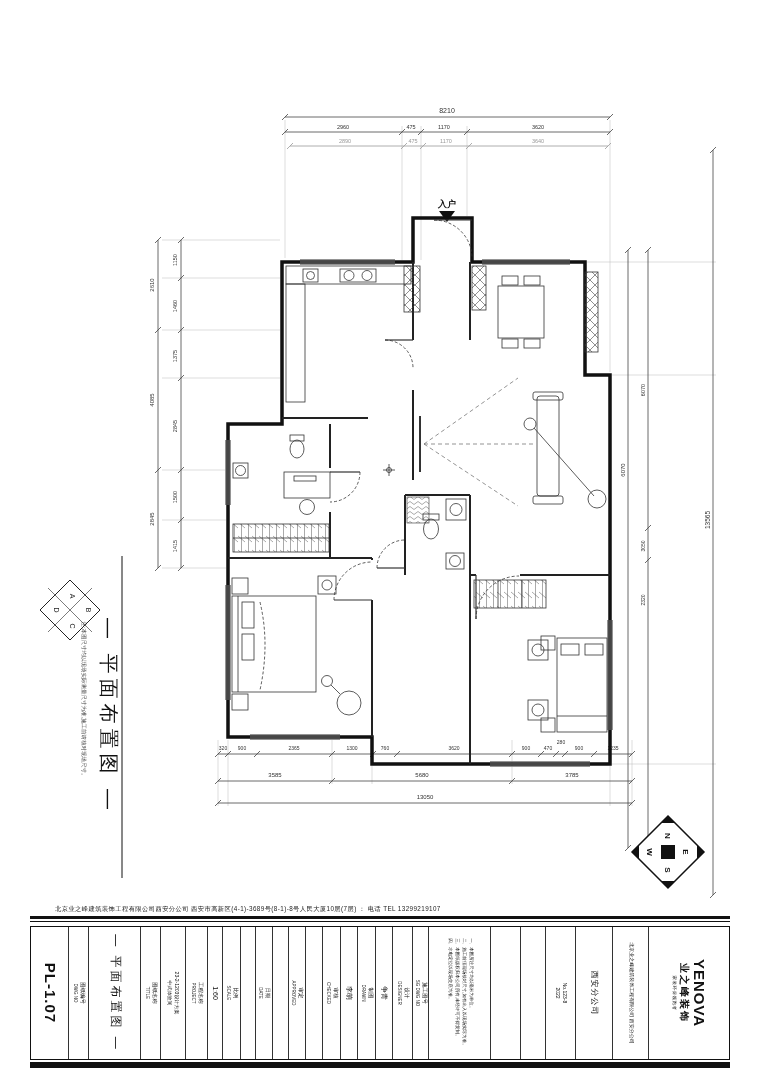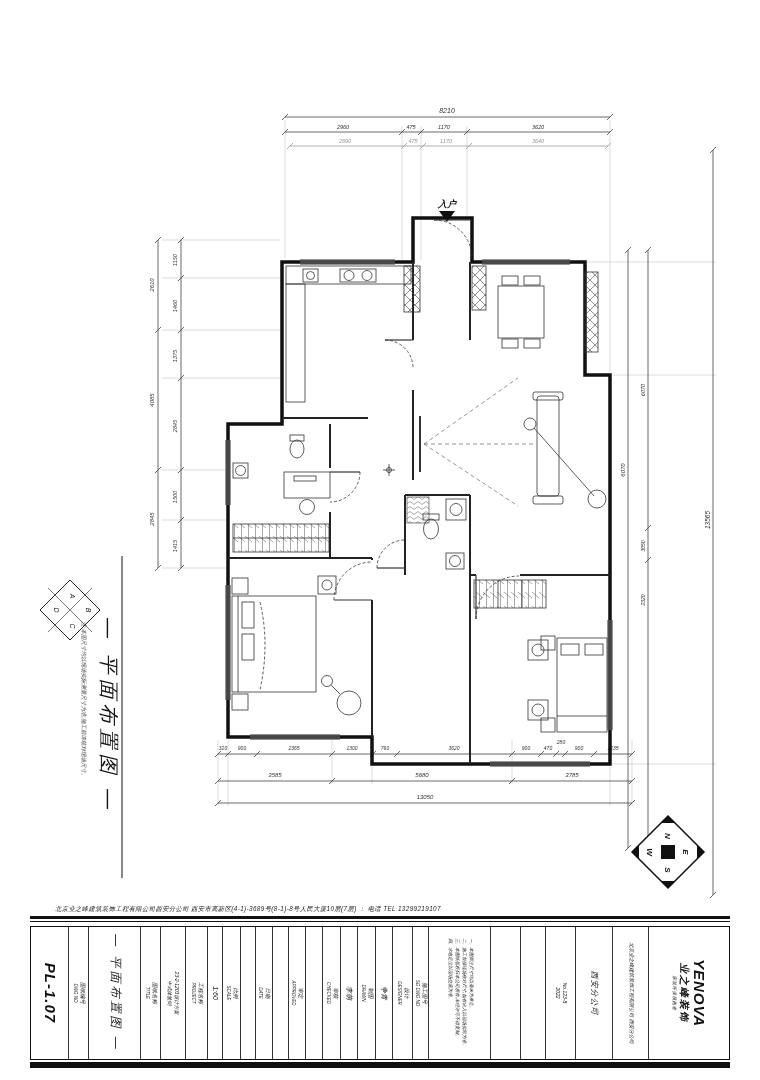--- a/index.html
+++ b/index.html
@@ -1,17 +1,17 @@
 <!DOCTYPE html>
 <html><head>
 <meta charset="utf-8">
 <style>
   html,body{margin:0;padding:0;background:#e8e8e8;}
   .page{position:relative;width:760px;height:1080px;background:#ffffff;overflow:hidden;
-        font-family:"Liberation Sans",sans-serif;color:#1a1a1a;font-style:italic;}
+        font-family:"Liberation Sans",sans-serif;color:#1a1a1a;}
   svg text{font-family:"Liberation Sans",sans-serif;}
   
   .tb{position:absolute;left:30px;top:926px;width:700px;height:134px;border:1.3px solid #111;box-sizing:border-box;}
   .tbc{position:absolute;top:0;height:100%;border-right:0.8px solid #333;box-sizing:border-box;}
   .rot{position:absolute;top:50%;left:50%;transform:translate(-50%,-50%) rotate(90deg);
        white-space:nowrap;text-align:center;color:#111;}
   .lab{font-size:5.5px;line-height:1.35;}
   .lab .en{font-size:4.5px;color:#222;}
   .val{font-size:7px;}
   .big{font-size:15px;font-weight:bold;letter-spacing:1px;}

